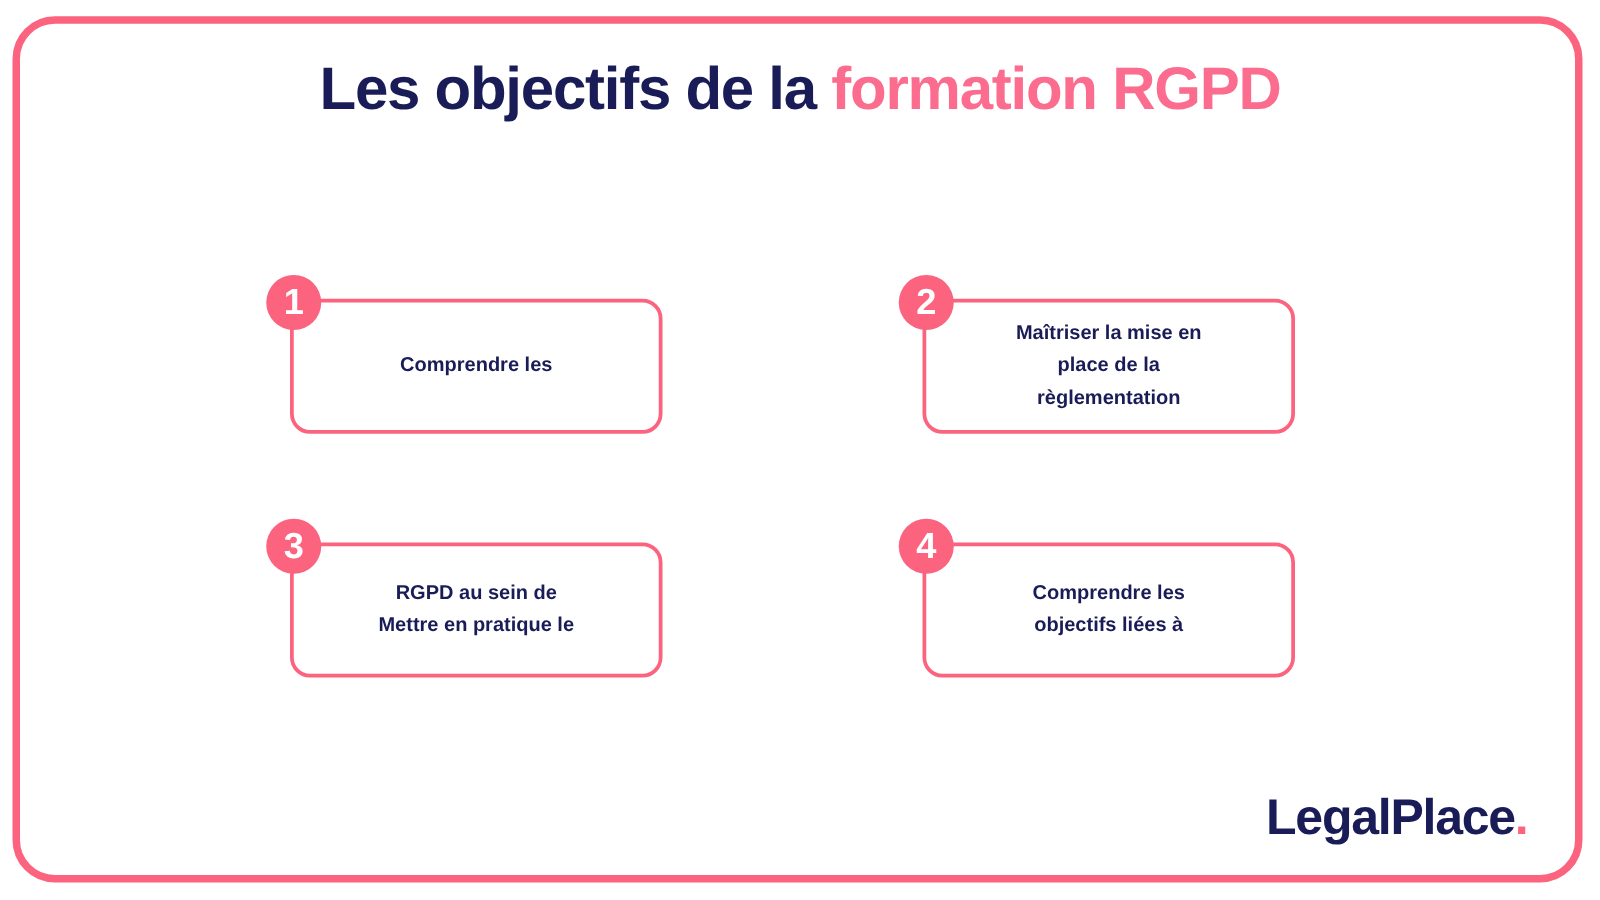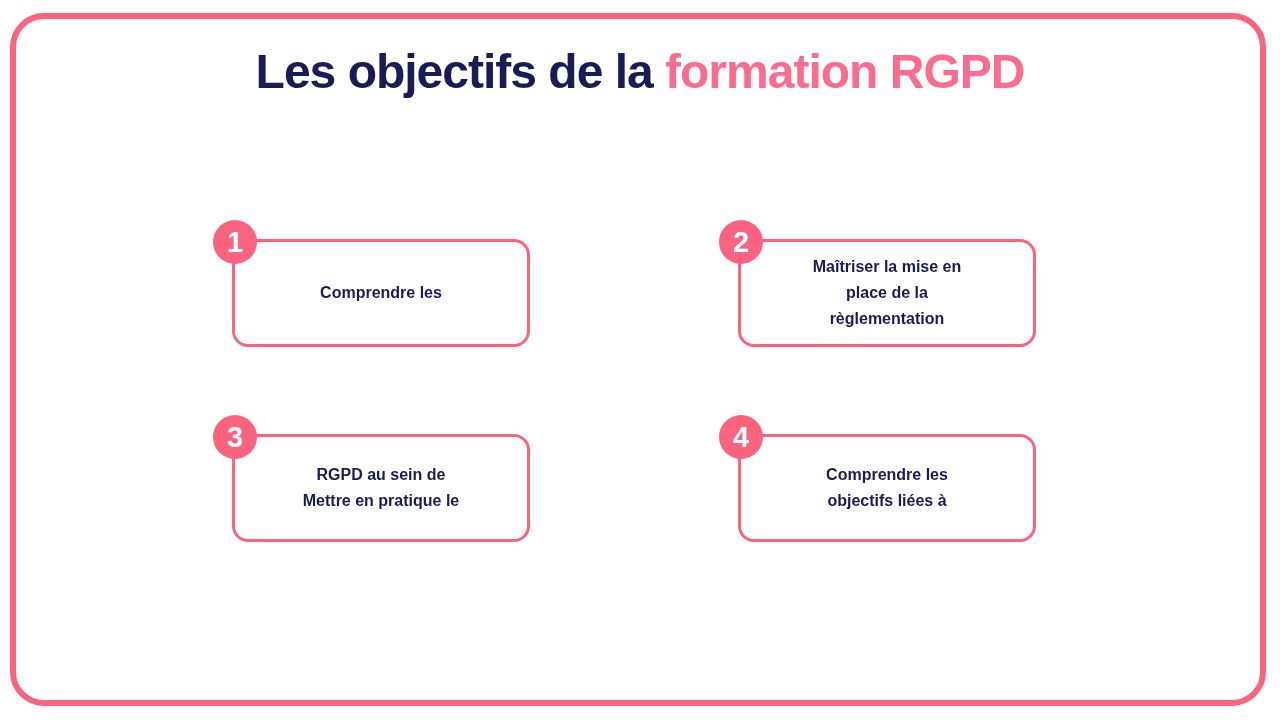--- a/index.html
+++ b/index.html
@@ -119,14 +119,15 @@
   </div>
 
   <div class="card" id="card-4">
     <div class="badge">4</div>
     <div class="text">
       <div>Comprendre les</div>
       <div>objectifs liées à</div>
     </div>
   </div>
 
+  <div class="logo"><span>LegalPlace</span><span class="dot">.</span></div>
 
 </div>
 
 </body></html>

